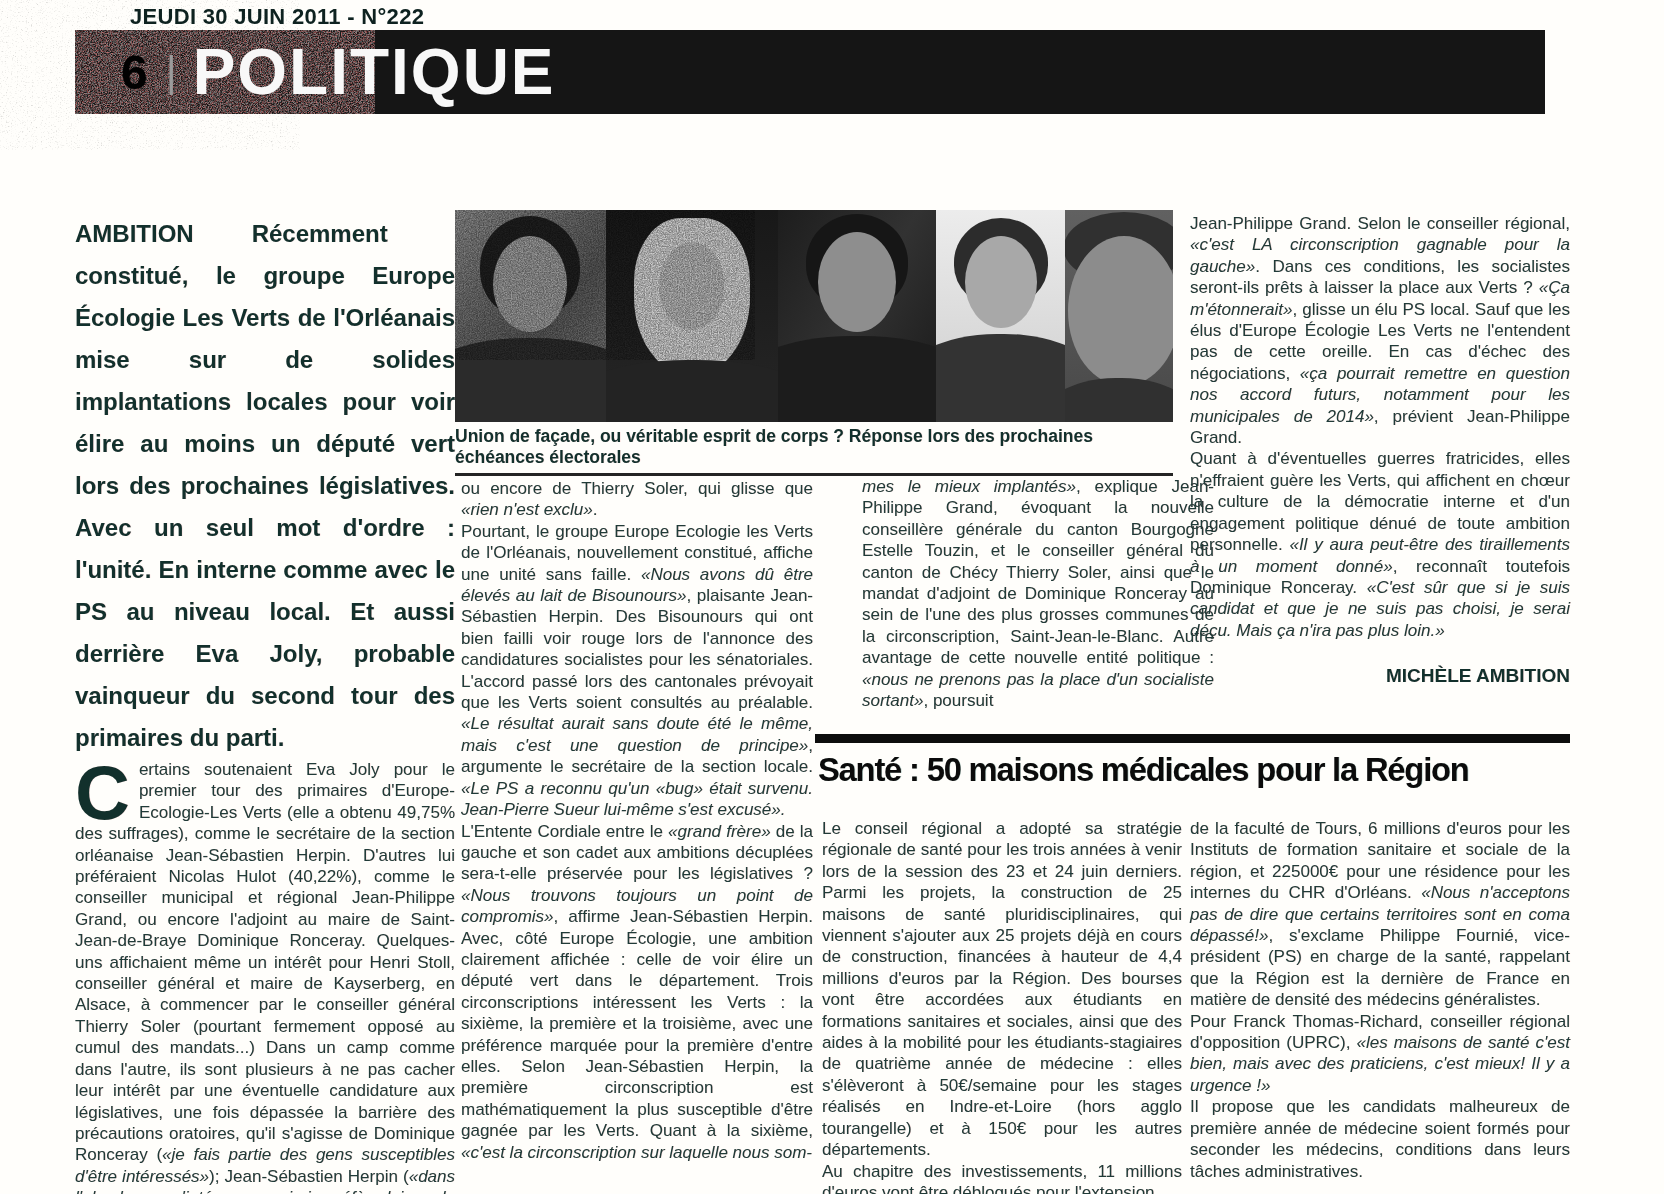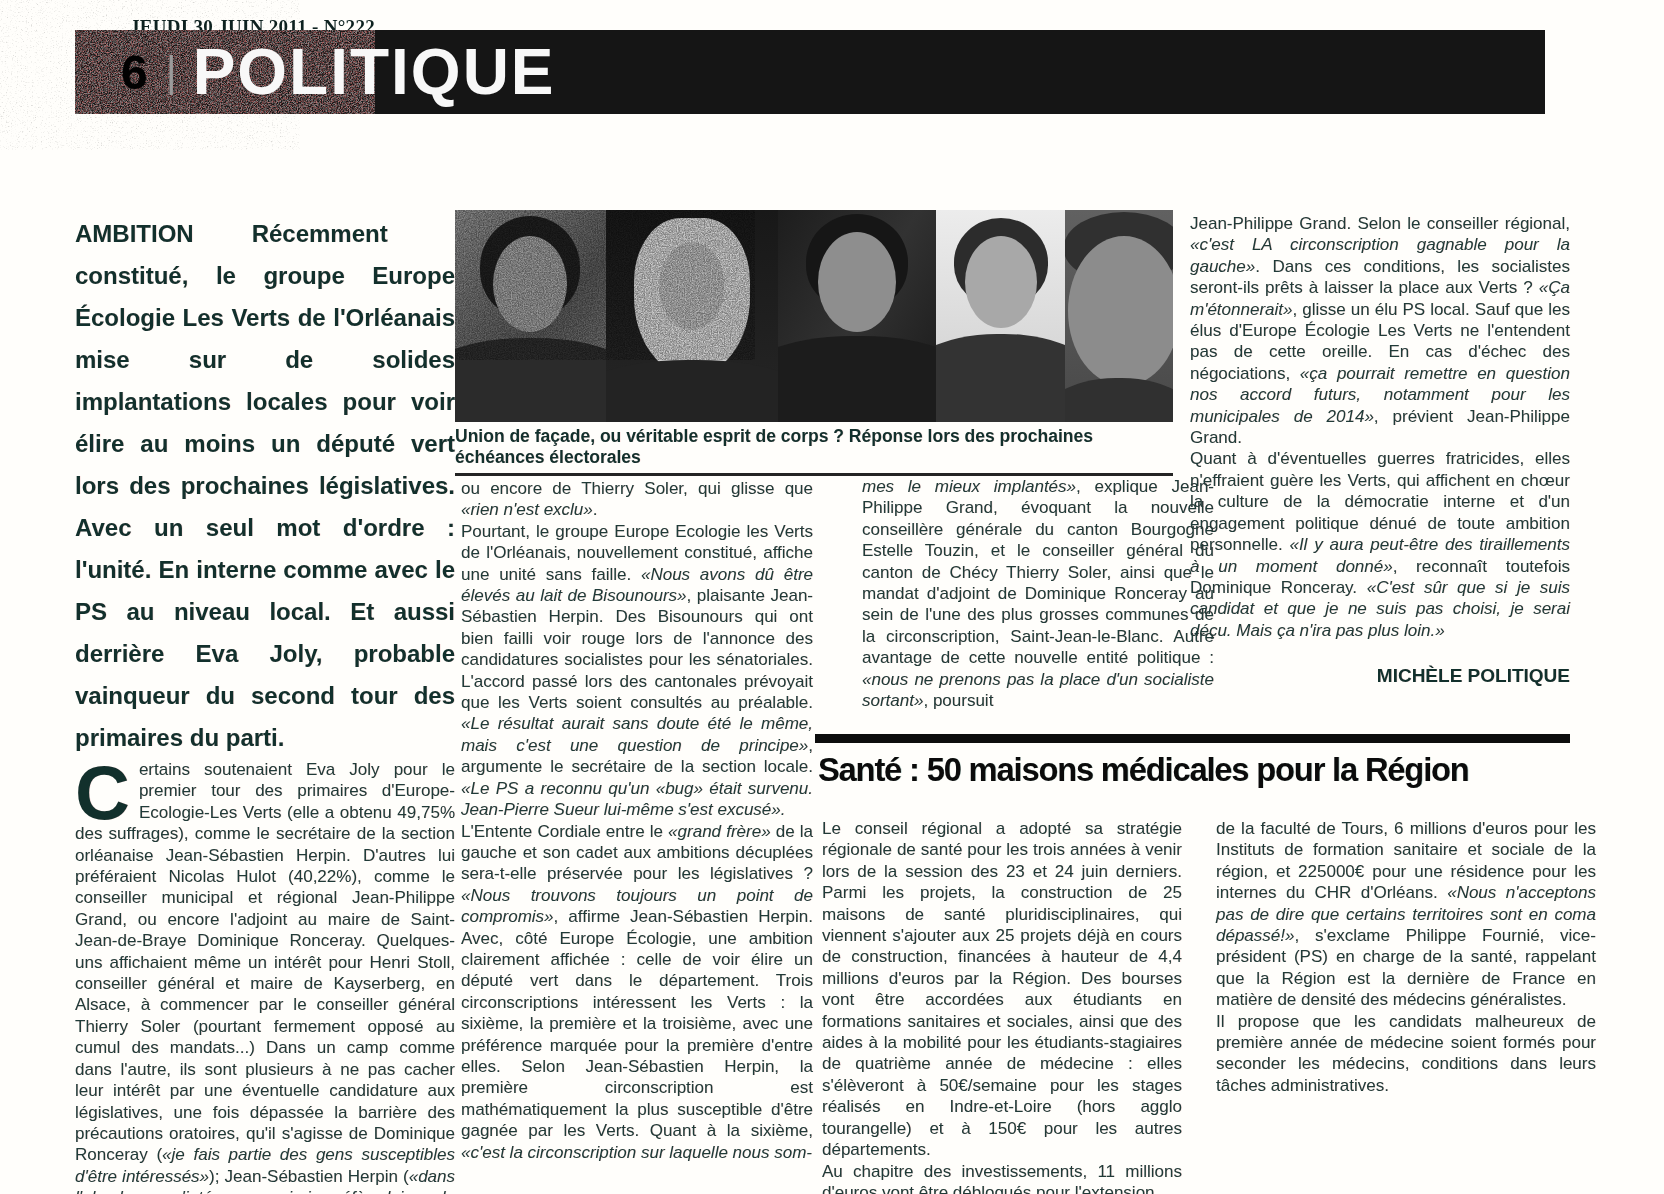--- a/index.html
+++ b/index.html
@@ -1,21 +1,21 @@
 <!DOCTYPE html>
 <html><head>
 <meta charset="utf-8">
 <style>
   html,body{margin:0;padding:0;background:#e8e6e2;}
   #page{position:relative;width:1664px;height:1194px;background:#fffefb;overflow:hidden;
         font-family:"Liberation Sans","DejaVu Sans",sans-serif;}
   .pagenoise{position:absolute;inset:0;pointer-events:none;opacity:.18;}
 
-  .dateline{position:absolute;left:130px;top:16px;font-size:19px;font-weight:bold;
-            letter-spacing:.3px;color:#0e2220;font-family:Liberation Serif, serif;}
+  .dateline{position:absolute;left:130px;top:4px;font-size:22px;font-weight:bold;
+            letter-spacing:.3px;color:#0e2220;}
 
   .banner{position:absolute;left:75px;top:30px;width:1470px;height:84px;background:#151515;
           display:flex;align-items:center;overflow:hidden;}
   .banner-noise{position:absolute;inset:0;}
   .banner .num{position:relative;margin-left:46px;font-size:48px;font-weight:bold;color:#020202;}
   .banner .sep{position:relative;margin:0 16px 0 18px;font-size:42px;color:#9b9b9b;}
   .banner .title{position:relative;font-size:64px;font-weight:bold;color:#f8f8f8;letter-spacing:2px;}
 
   .headline{position:absolute;left:78px;top:124px;width:1488px;font-size:45px;font-weight:bold;
             color:#0b0b0b;letter-spacing:-1px;white-space:nowrap;
@@ -77,21 +77,21 @@
   .col3{left:862px;top:476px;width:352px;height:256px;overflow:hidden;}
   .col4{left:1190px;top:213px;width:380px;}
   .byline{text-align:right;font-weight:bold;font-size:19px;margin-top:24px;color:#12302c;}
 
   .sante-rule{position:absolute;left:815px;top:734px;width:755px;height:9px;background:#0d0d0d;}
   .sante-headline{position:absolute;left:818px;top:750px;font-size:34px;font-weight:bold;
                   letter-spacing:-1.2px;color:#0b0b0b;white-space:nowrap;
                   transform:scaleX(.96);transform-origin:left;
                   text-shadow:.6px 0 rgba(0,90,80,.25);}
   .scol1{left:822px;top:818px;width:360px;}
-  .scol2{left:1216px;top:818px;width:380px;}
+  .scol2{left:1190px;top:818px;width:380px;}
 </style>
 </head>
 <body>
 
 <div id="page">
 
   <svg class="pagenoise">
     <filter id="fnPage">
         <feTurbulence type="fractalNoise" baseFrequency="0.8" numOctaves="2" seed="3" stitchTiles="stitch"></feTurbulence>
       <feColorMatrix type="matrix" values="0 0 0 0 0  0 0 0 0 0  0 0 0 0 0  1.4 1.4 1.4 0 -2.3"></feColorMatrix>
@@ -171,27 +171,28 @@
     </div>
   <div class="col col3">
       <p><span class="it">mes le mieux implantés»</span><span>, explique Jean-Philippe Grand, évoquant la nouvelle conseillère générale du canton Bourgogne Estelle Touzin, et le conseiller général du canton de Chécy Thierry Soler, ainsi que le mandat d'adjoint de Dominique Ronceray au sein de l'une des plus grosses communes de la circonscription, Saint-Jean-le-Blanc. Autre avantage de cette nouvelle entité politique : </span><span class="it">«nous ne prenons pas la place d'un socialiste sortant»</span><span>, poursuit</span></p>
     </div>
 
   <div class="col col4">
     <div>
         <p><span>Jean-Philippe Grand. Selon le conseiller régional, </span><span class="it">«c'est LA circonscription gagnable pour la gauche»</span><span>. Dans ces conditions, les socialistes seront-ils prêts à laisser la place aux Verts ? </span><span class="it">«Ça m'étonnerait»</span><span>, glisse un élu PS local. Sauf que les élus d'Europe Écologie Les Verts ne l'entendent pas de cette oreille. En cas d'échec des négociations, </span><span class="it">«ça pourrait remettre en question nos accord futurs, notamment pour les municipales de 2014»</span><span>, prévient Jean-Philippe Grand.</span></p>
         <p><span>Quant à d'éventuelles guerres fratricides, elles n'effraient guère les Verts, qui affichent en chœur la culture de la démocratie interne et d'un engagement politique dénué de toute ambition personnelle. </span><span class="it">«Il y aura peut-être des tiraillements à un moment donné»</span><span>, reconnaît toutefois Dominique Ronceray. </span><span class="it">«C'est sûr que si je suis candidat et que je ne suis pas choisi, je serai déçu. Mais ça n'ira pas plus loin.»</span></p>
       </div>
-    <div class="byline">MICHÈLE POLITIQUE</div>
+    <div class="byline">MICHÈLE AMBITION</div>
   </div>
 
   <div class="sante-rule"></div>
   <div class="sante-headline">Santé : 50 maisons médicales pour la Région</div>
   <div class="col scol1">
       <p><span>Le conseil régional a adopté sa stratégie régionale de santé pour les trois années à venir lors de la session des 23 et 24 juin derniers. Parmi les projets, la construction de 25 maisons de santé pluridisciplinaires, qui viennent s'ajouter aux 25 projets déjà en cours de construction, financées à hauteur de 4,4 millions d'euros par la Région. Des bourses vont être accordées aux étudiants en formations sanitaires et sociales, ainsi que des aides à la mobilité pour les étudiants-stagiaires de quatrième année de médecine : elles s'élèveront à 50€/semaine pour les stages réalisés en Indre-et-Loire (hors agglo tourangelle) et à 150€ pour les autres départements.</span></p>
       <p><span>Au chapitre des investissements, 11 millions d'euros vont être débloqués pour l'extension</span></p>
     </div>
   <div class="col scol2">
       <p><span>de la faculté de Tours, 6 millions d'euros pour les Instituts de formation sanitaire et sociale de la région, et 225000€ pour une résidence pour les internes du CHR d'Orléans. </span><span class="it">«Nous n'acceptons pas de dire que certains territoires sont en coma dépassé!»</span><span>, s'exclame Philippe Fournié, vice-président (PS) en charge de la santé, rappelant que la Région est la dernière de France en matière de densité des médecins généralistes.</span></p>
+      <p><span>Pour Franck Thomas-Richard, conseiller régional d'opposition (UPRC), </span><span class="it">«les maisons de santé c'est bien, mais avec des praticiens, c'est mieux! Il y a urgence !»</span></p>
       <p><span>Il propose que les candidats malheureux de première année de médecine soient formés pour seconder les médecins, conditions dans leurs tâches administratives.</span></p>
     </div>
 
 </div>
 
 </body></html>

